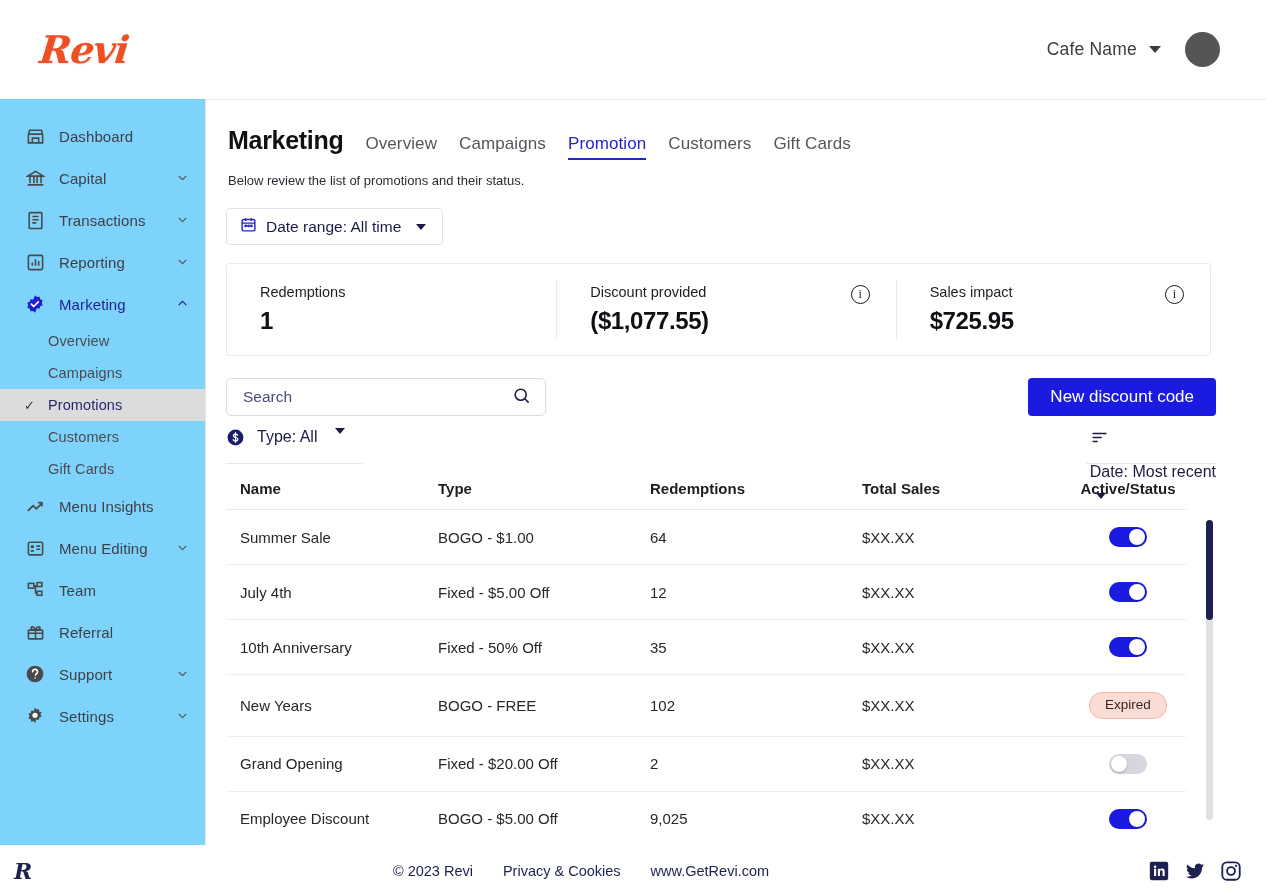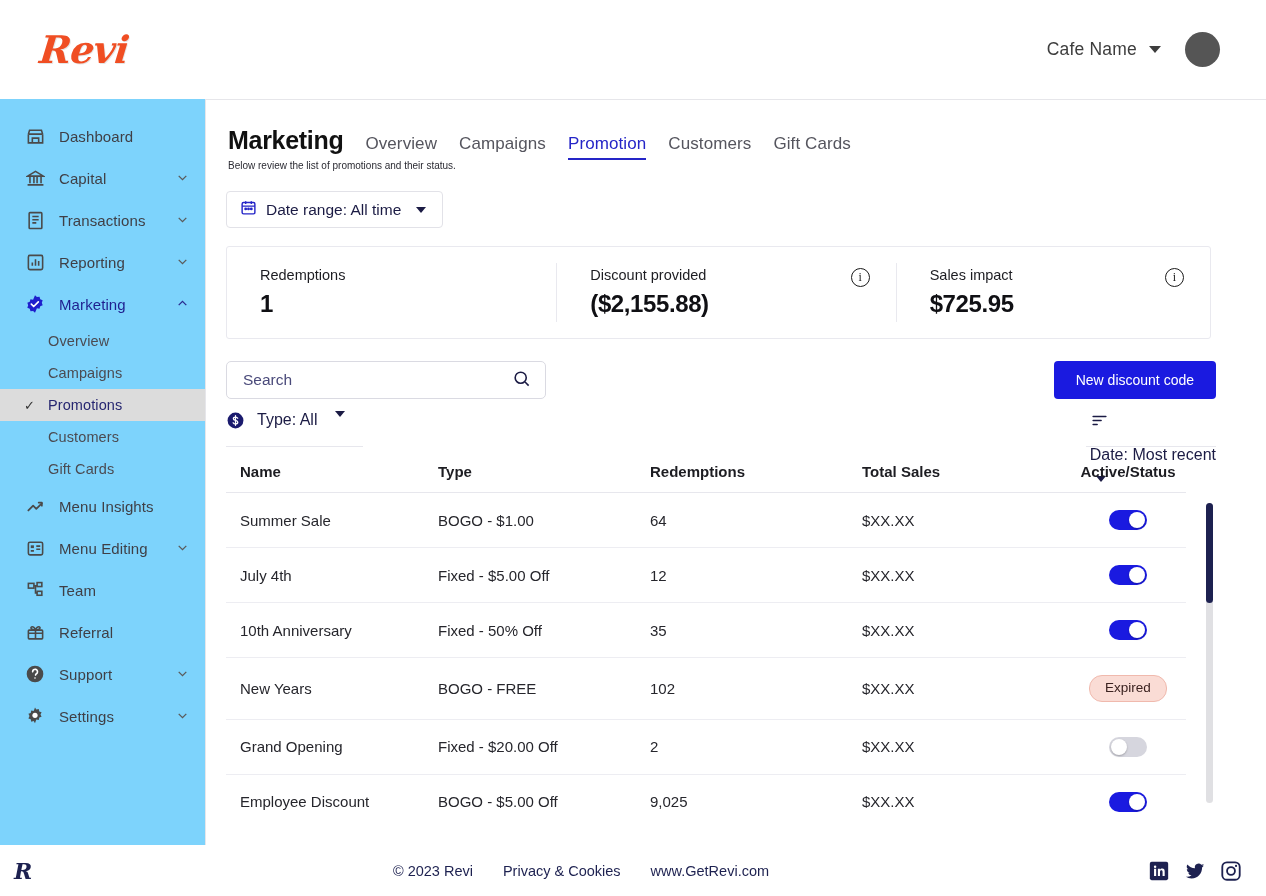--- a/index.html
+++ b/index.html
@@ -146,22 +146,22 @@
   }
   .tab {
     font-size: 17px; color: #55555e; cursor: pointer;
     padding-bottom: 4px; letter-spacing: .1px;
   }
   .tab.active {
     color: #2525c7; font-weight: 500;
     border-bottom: 2.5px solid #2525c7;
   }
   .subtitle {
-    font-size: 10px; color: #2b2b33;
-    padding-left: 2px;
+    font-size: 13px; color: #2b2b33;
+    margin-top: 13px; padding-left: 2px;
   }
 
   .daterange {
     margin-top: 20px;
     display: inline-flex; align-items: center; gap: 9px;
     border: 1px solid #e2e2e8;
     border-radius: 4px;
     height: 37px;
     padding: 0 16px 0 13px;
     cursor: pointer;
@@ -224,21 +224,21 @@
   .searchbox input {
     flex: 1 1 auto; border: none; outline: none;
     font-size: 15.5px; color: #2b2b55;
     font-family: "Liberation Sans", sans-serif;
     background: transparent;
   }
   .searchbox input::placeholder { color: #4a4a7a; }
   .btn-primary {
     background: #1a1ae0;
     color: #fff;
-    font-size: 14px;
+    font-size: 17px;
     border: none; border-radius: 4px;
     height: 38px; padding: 0 22px;
     cursor: pointer;
     font-family: "Liberation Sans", sans-serif;
   }
 
   
   .filterrow {
     margin-top: 12px;
     width: 990px;
@@ -572,21 +572,21 @@
         </div>
 
         
         <div class="stats">
           <div class="stat s1">
             <span class="stat-label">Redemptions</span>
             <span class="stat-value">1</span>
           </div>
           <div class="stat s2">
             <span class="stat-label">Discount provided</span>
-            <span class="stat-value">($2,155.88)</span>
+            <span class="stat-value">($1,077.55)</span>
             <span class="info-i">i</span>
           </div>
           <div class="stat s3">
             <span class="stat-label">Sales impact</span>
             <span class="stat-value">$725.95</span>
             <span class="info-i">i</span>
           </div>
         </div>
 
         

